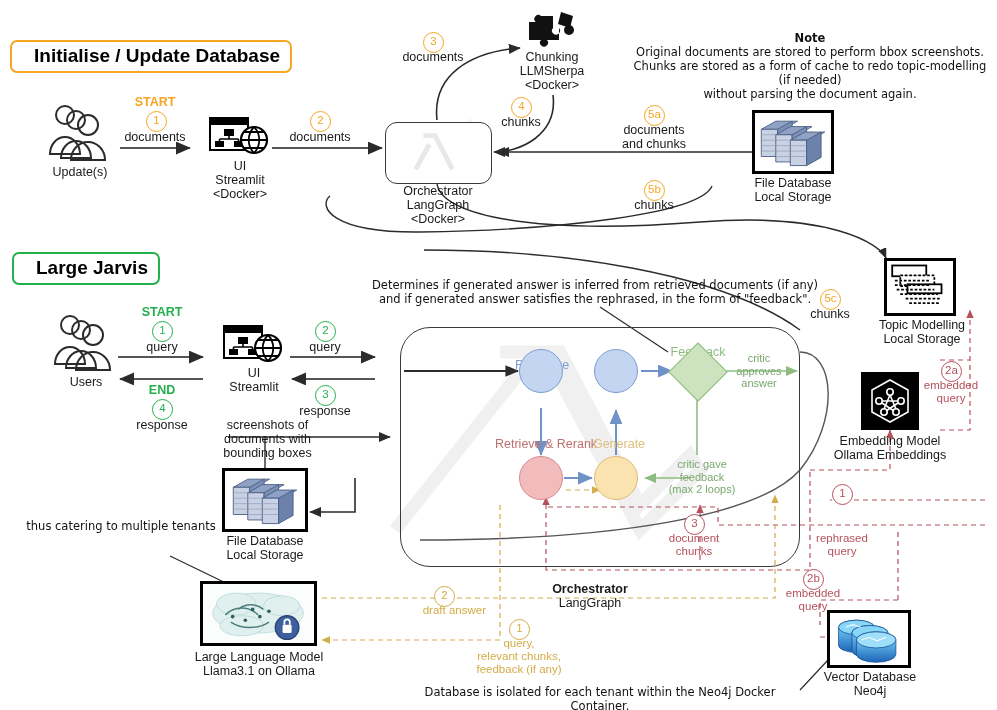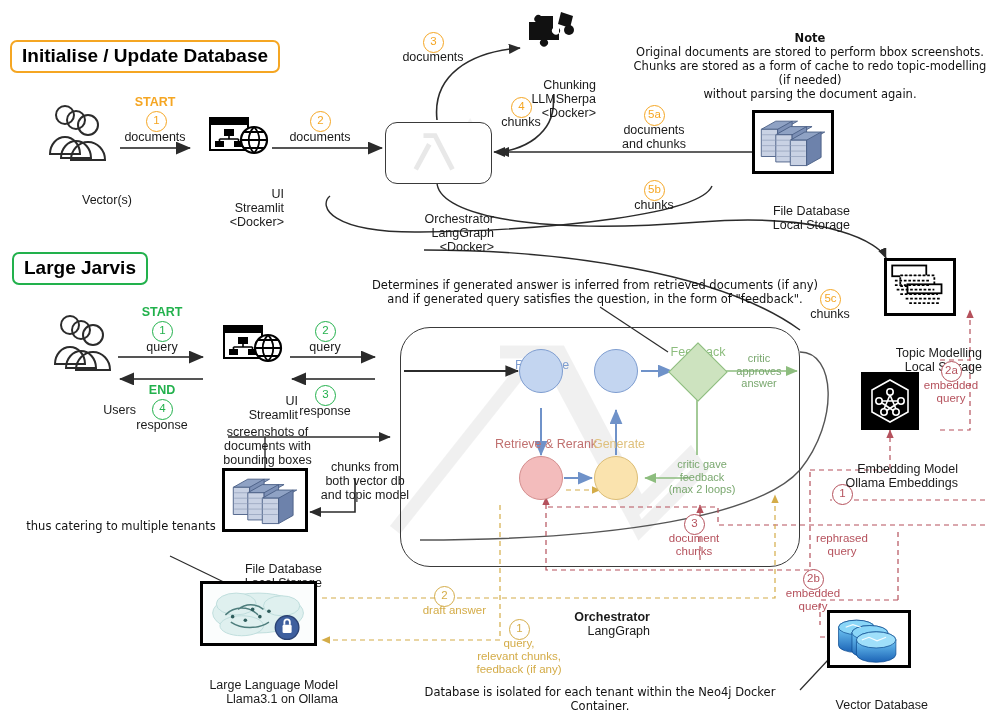--- a/index.html
+++ b/index.html
@@ -1,22 +1,22 @@
 <!DOCTYPE html>
 <html><head>
 <meta charset="utf-8">
 <style>
   html,body{margin:0;padding:0;background:#ffffff;}
   body{width:997px;height:710px;position:relative;overflow:hidden;
        font-family:"Liberation Sans",sans-serif;color:#1a1a1a;}
   #stage{position:absolute;left:0;top:0;width:997px;height:710px;}
   svg#wires{position:absolute;left:0;top:0;width:997px;height:710px;pointer-events:none;}
   .abs{position:absolute;}
-  .ctr{text-align:right;margin-top:28px;}
-  .sec-label{border:2.5px solid #f5a623;border-radius:7px;padding:3px 10px 4px 10px;
+  .ctr{text-align:center;}
+  .sec-label{border:2.5px solid #f5a623;border-radius:7px;padding:3px 10px 4px 22px;
              font-size:19px;font-weight:bold;color:#000;background:#fff;white-space:nowrap;text-align:center;}
   .sec-label.green{border-color:#22b14c;}
   .nodelabel{font-size:12.5px;line-height:14px;color:#1a1a1a;white-space:nowrap;}
   .badge{width:19px;height:19px;border-radius:50%;border:1.6px solid #f5a623;color:#f5a623;
          font-size:11.5px;line-height:17px;text-align:center;display:inline-block;background:#fff;}
   .badge.green{border-color:#22b14c;color:#22b14c;}
   .badge.rose{border-color:#b5515c;color:#b5515c;}
   .badge.sand{border-color:#d4ac48;color:#d4ac48;}
   .steptxt{font-size:12.5px;line-height:14px;color:#1a1a1a;white-space:nowrap;text-align:center;}
   .steptxt.amber{color:#f5a623;font-weight:bold;}
@@ -145,21 +145,21 @@
       <g fill="none" stroke="#2b2b2b" stroke-width="2">
         <circle cx="25" cy="13" r="9"></circle>
           <path d="M10,52 a15,17 0 0 1 30,0 z"></path>
         <circle cx="36" cy="18" r="9"></circle>
           <path d="M21,56 a15,17 0 0 1 30,0 z"></path>
         <circle cx="48" cy="23" r="10"></circle>
           <path d="M31,58 a17,18 0 0 1 34,0 z"></path>
       </g>
     </svg>
   </div>
-  <div class="abs nodelabel ctr" style="left:28px;top:165px;width:104px;">Vector(s)</div>
+  <div class="abs nodelabel ctr" style="left:28px;top:165px;width:104px;">Update(s)</div>
 
   <div class="abs steptxt amber" style="left:112px;top:95px;width:86px;">START</div>
   <div class="abs" style="left:146px;top:110px;"><span class="badge">1</span></div>
   <div class="abs steptxt" style="left:112px;top:130px;width:86px;">documents</div>
 
   <div class="abs" style="left:208px;top:114px;width:62px;height:44px;">
     <svg viewBox="0 0 62 44" width="62" height="44">
       <rect x="2" y="4" width="38" height="32" fill="#fff" stroke="#000" stroke-width="2"></rect>
       <rect x="2" y="4" width="38" height="7" fill="#000"></rect>
       <rect x="16" y="15" width="10" height="7" fill="#000"></rect>
@@ -298,31 +298,26 @@
   <div class="abs nodelabel ctr" style="left:210px;top:366px;width:88px;">
     <div>UI</div>
     <div>Streamlit</div>
   </div>
 
   <div class="abs" style="left:315px;top:320px;"><span class="badge green">2</span></div>
   <div class="abs steptxt" style="left:285px;top:340px;width:80px;">query</div>
   <div class="abs" style="left:315px;top:384px;"><span class="badge green">3</span></div>
   <div class="abs steptxt" style="left:285px;top:404px;width:80px;">response</div>
 
-  <div class="abs steptxt" style="left:210px;top:418px;width:115px;margin-top:7px;">
+  <div class="abs steptxt" style="left:210px;top:418px;width:115px;">
     <div>screenshots of</div>
     <div>documents with</div>
     <div>bounding boxes</div>
   </div>
 
-  <div class="abs steptxt" style="left:310px;top:460px;width:110px;">
-    <div>chunks from</div>
-    <div>both vector db</div>
-    <div>and topic model</div>
-  </div>
 
   <div class="abs iconbox" style="left:222px;top:468px;width:86px;height:64px;">
     <svg viewBox="0 0 82 64" width="80" height="58">
       <g stroke="#4a5f86" stroke-width="1">
         <path d="M6,18 l16,-9 l24,0 l-16,9 z" fill="#8fa2c4"></path>
         <path d="M6,18 l0,30 l18,0 l0,-30 z" fill="#c9d2e4"></path>
         <path d="M24,18 l16,-9 l0,30 l-16,9 z" fill="#7c90b6"></path>
         <path d="M22,24 l16,-9 l24,0 l-16,9 z" fill="#8fa2c4"></path>
         <path d="M22,24 l0,30 l18,0 l0,-30 z" fill="#c9d2e4"></path>
         <path d="M40,24 l16,-9 l0,30 l-16,9 z" fill="#7c90b6"></path>
@@ -371,21 +366,21 @@
       <path d="M87,45 v-3 a3,3 0 0 1 6,0 v3" fill="none" stroke="#fff" stroke-width="2"></path>
     </svg>
   </div>
   <div class="abs nodelabel ctr" style="left:180px;top:650px;width:158px;">
     <div>Large Language Model</div>
     <div>Llama3.1 on Ollama</div>
   </div>
 
   <div class="abs hand" style="left:330px;top:278px;width:530px;">
     <div>Determines if generated answer is inferred from retrieved documents (if any)</div>
-    <div>and if generated query satisfies the question, in the form of "feedback".</div>
+    <div>and if generated answer satisfies the rephrased, in the form of "feedback".</div>
   </div>
 
   <div class="abs graphbox" style="left:400px;top:327px;width:400px;height:240px;"></div>
 
   <div class="abs n-lbl c-blue" style="left:500px;top:358px;width:84px;">Rephrase</div>
   <div class="abs circ n-blue" style="left:519px;top:349px;width:44px;height:44px;"></div>
 
   <div class="abs n-lbl c-blue" style="left:590px;top:358px;width:52px;">Critic</div>
   <div class="abs circ n-blue" style="left:594px;top:349px;width:44px;height:44px;"></div>
 

